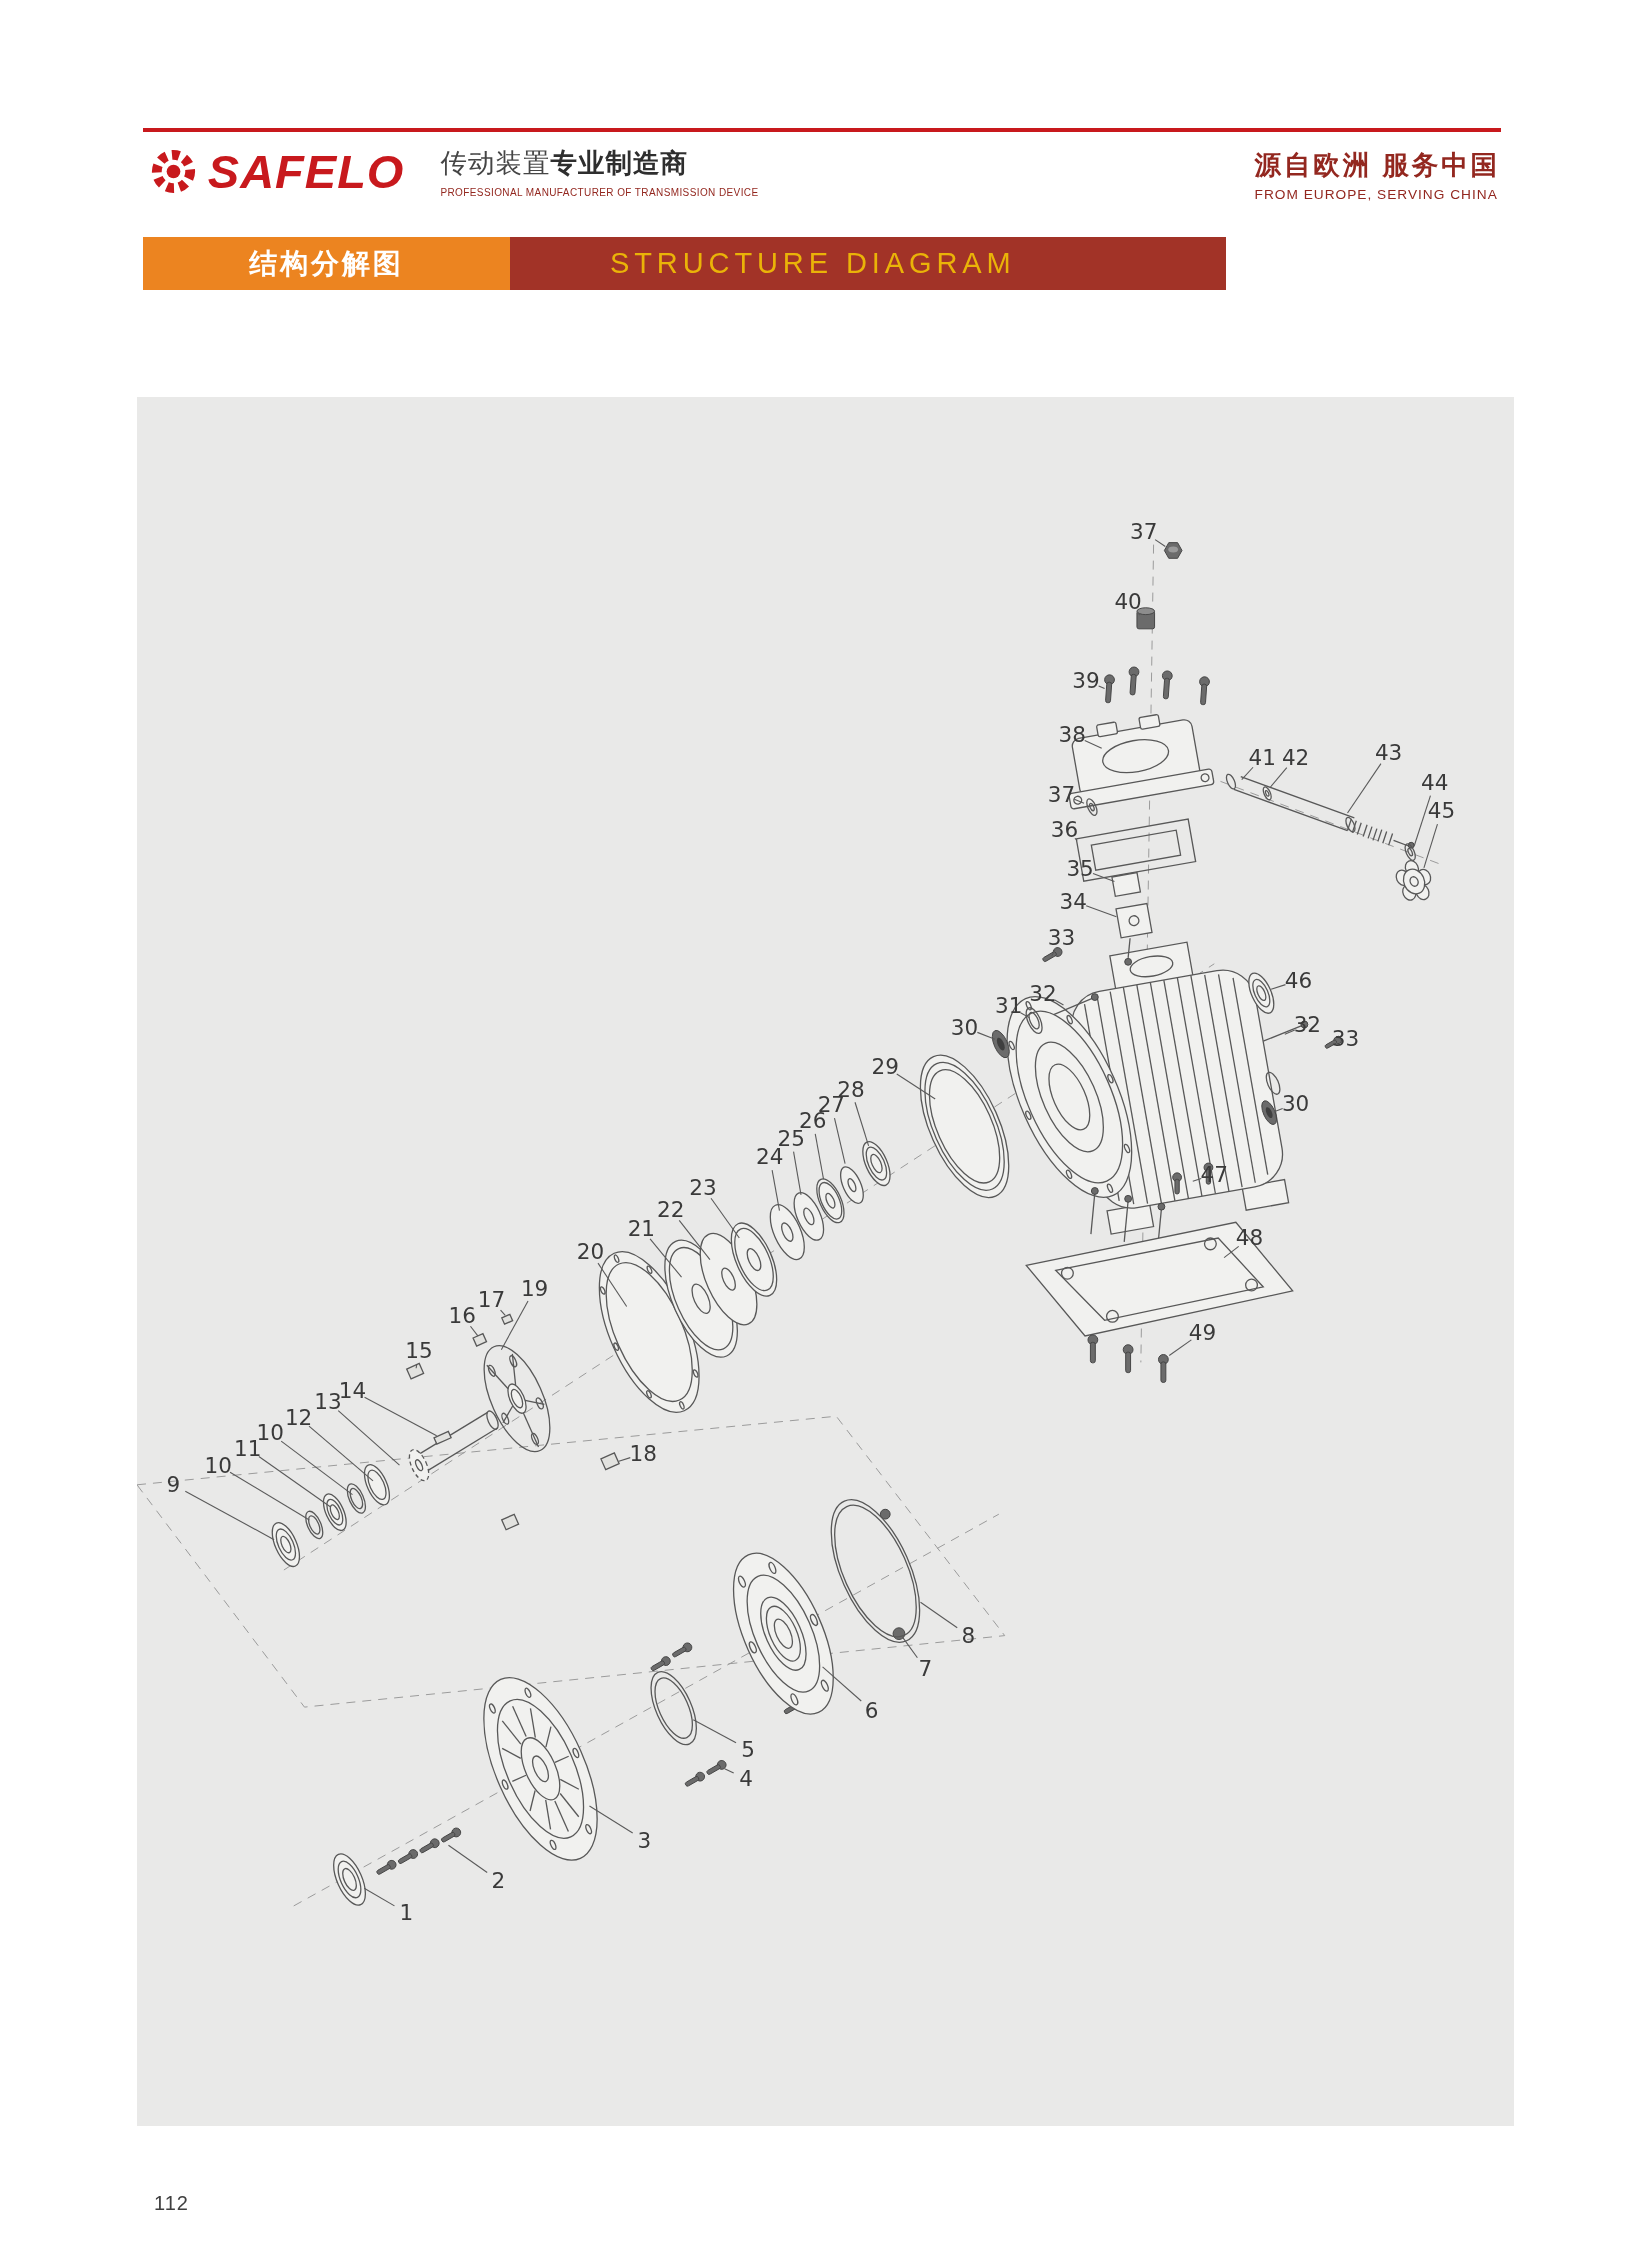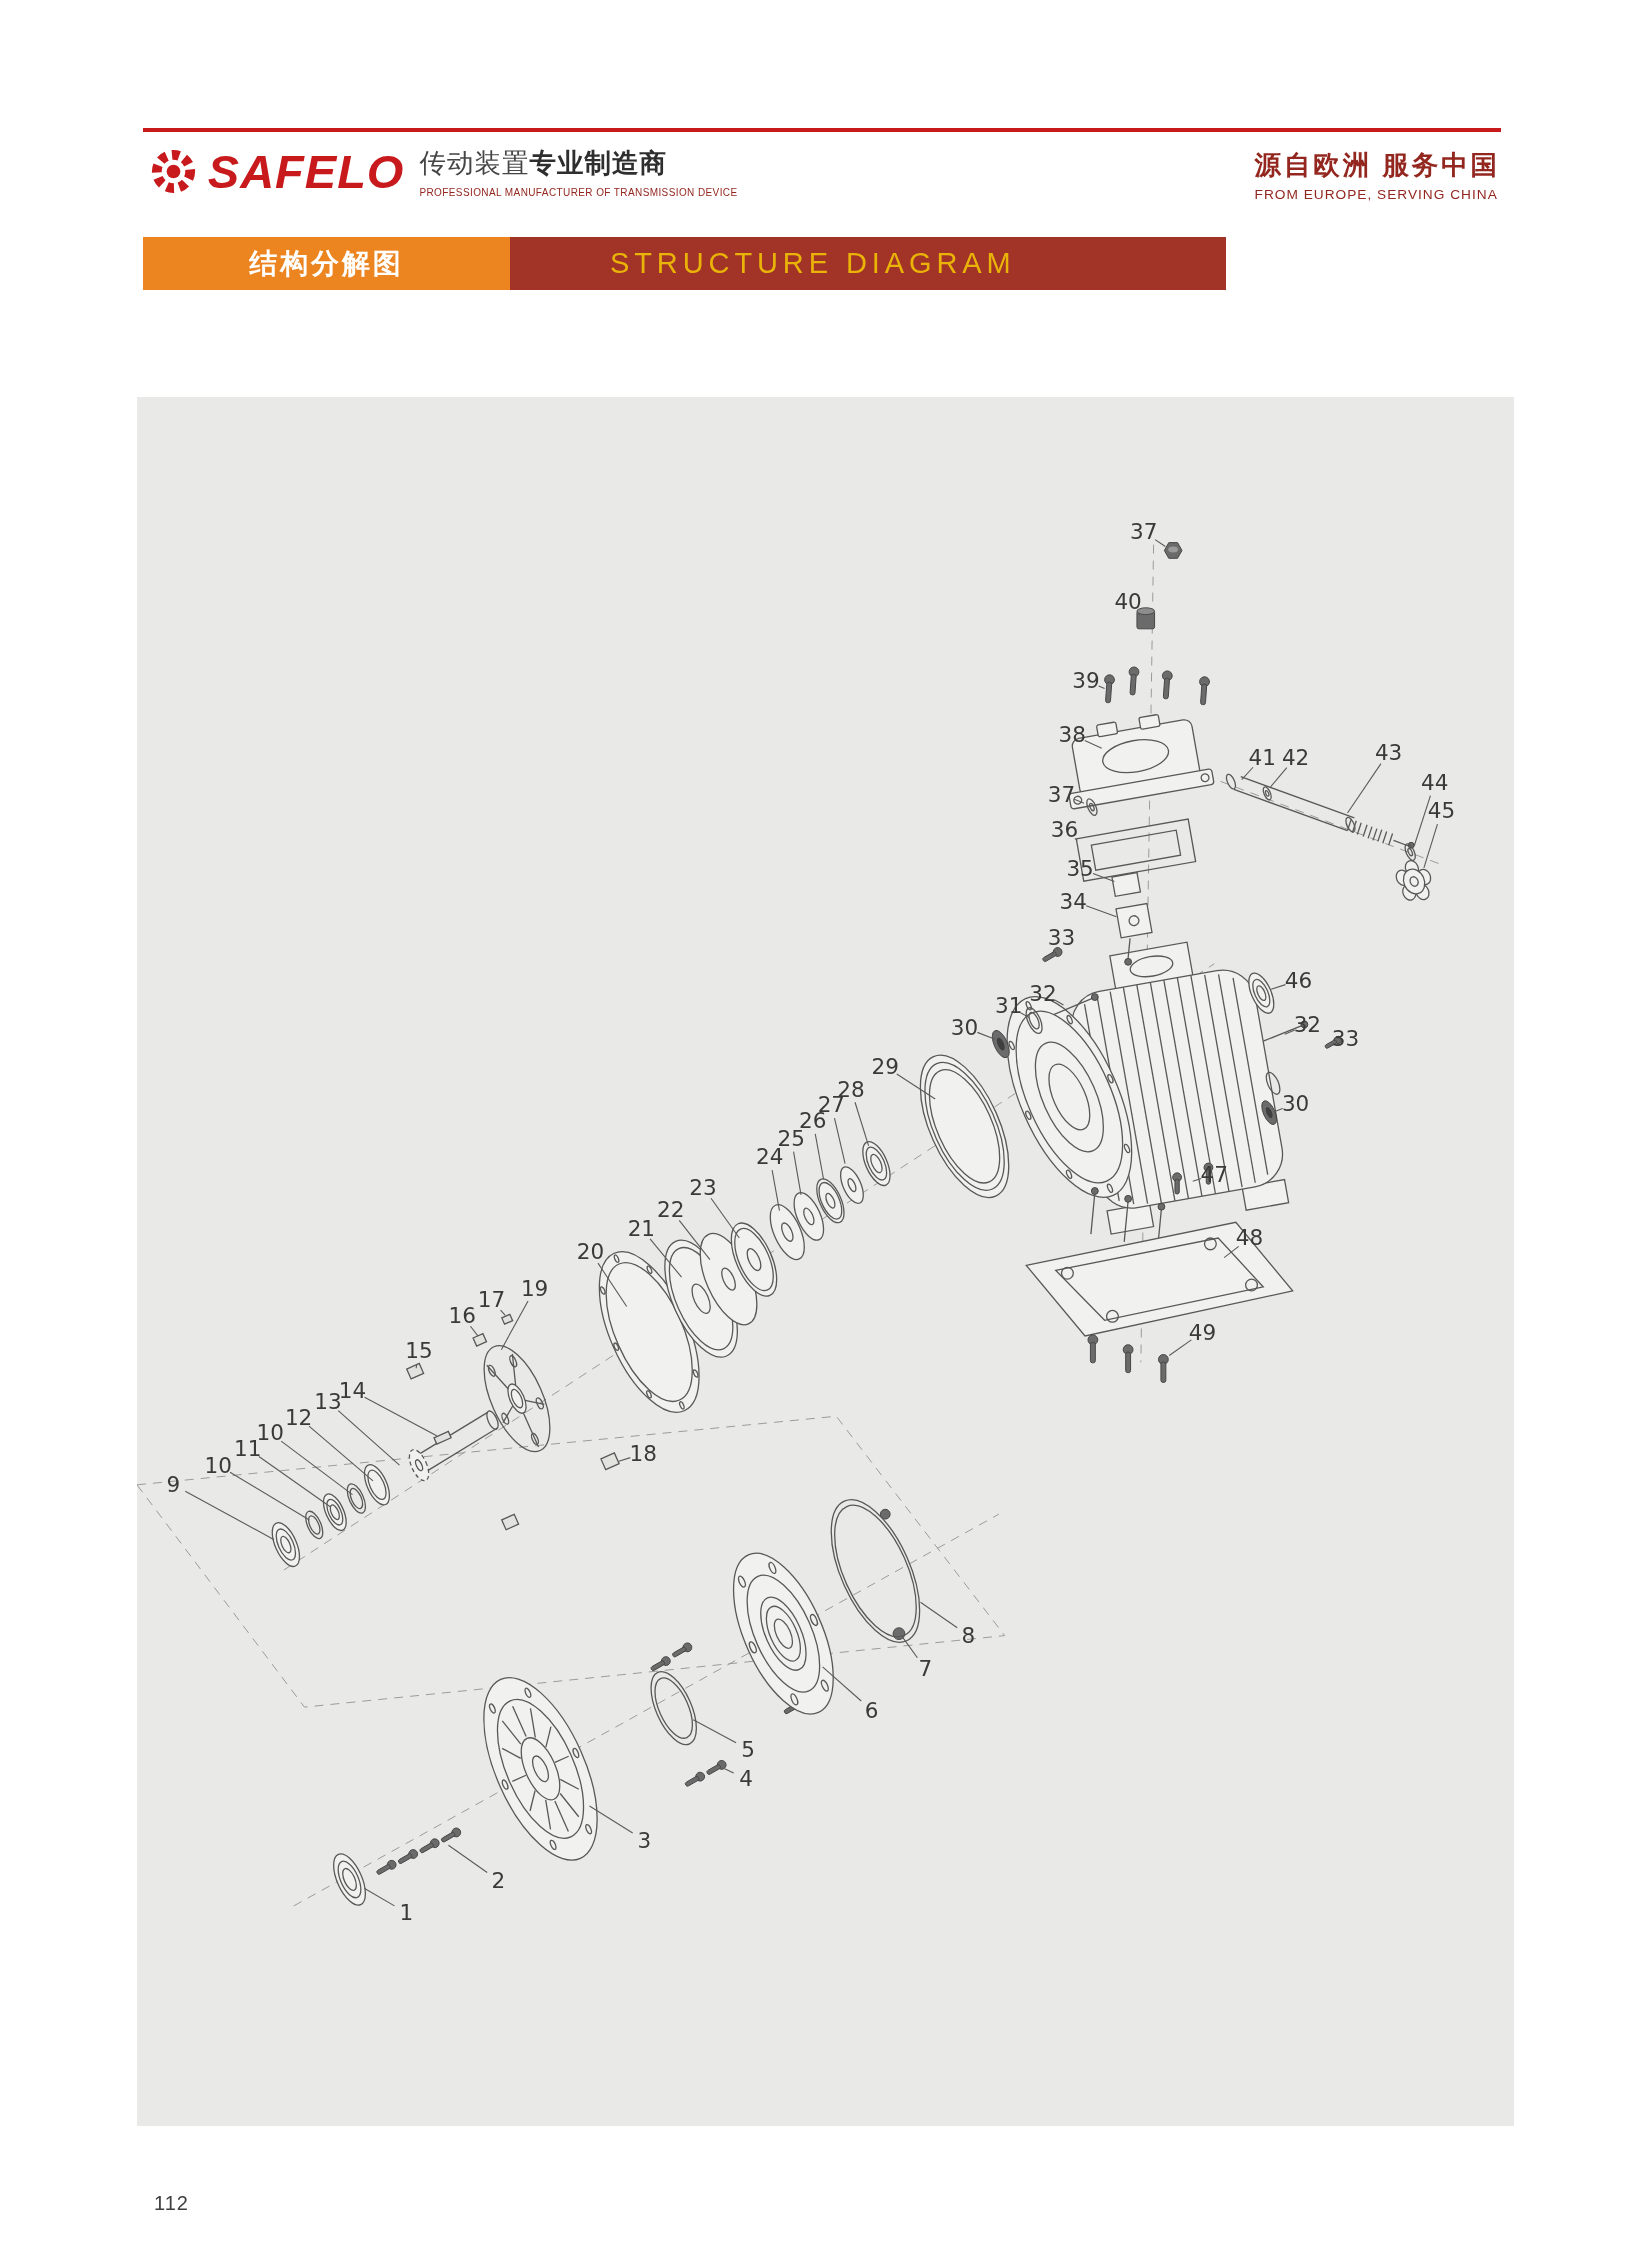--- a/index.html
+++ b/index.html
@@ -8,21 +8,21 @@
   }
   *{box-sizing:border-box}
   body{margin:0;background:#fff;font-family:"Liberation Sans",sans-serif;color:var(--ink)}
   .page{position:relative;width:1645px;height:2247px;background:#fff;overflow:hidden}
 
   .topline{position:absolute;left:143px;top:128px;width:1358px;height:3.9px;background:var(--brand_red)}
 
   .logo-row{position:absolute;left:147px;top:143px;display:flex;align-items:flex-end}
   .logo-icon{width:53px;height:53px;margin-right:7.8px}
   .logo-word{font-size:47px;font-weight:bold;font-style:italic;color:var(--brand_red);letter-spacing:1px;line-height:53px}
-  .tagline{margin-left:15px;padding-top:2px}
+  .tagline{margin-left:36px;padding-top:2px}
   .tag-zh{font-size:26.5px;color:#454545;letter-spacing:1px}
   .tag-zh b{color:#2e2e2e}
   .tag-en{font-size:10px;color:var(--maroon);letter-spacing:0.4px;margin-top:5.9px}
 
   .hdr-right{position:absolute;right:145px;top:147px;text-align:left}
   .hdr-right .zh{font-size:26.5px;font-weight:bold;color:var(--maroon);letter-spacing:2.9px}
   .hdr-right .en{font-size:13.7px;color:var(--maroon);letter-spacing:1px;margin-top:4px}
 
   .titlebar{position:absolute;left:143px;top:237px;width:1083px;height:53px;display:flex}
   .tb-orange{width:367px;height:53px;background:var(--bar_orange);color:#fff;font-size:28px;font-weight:bold;

